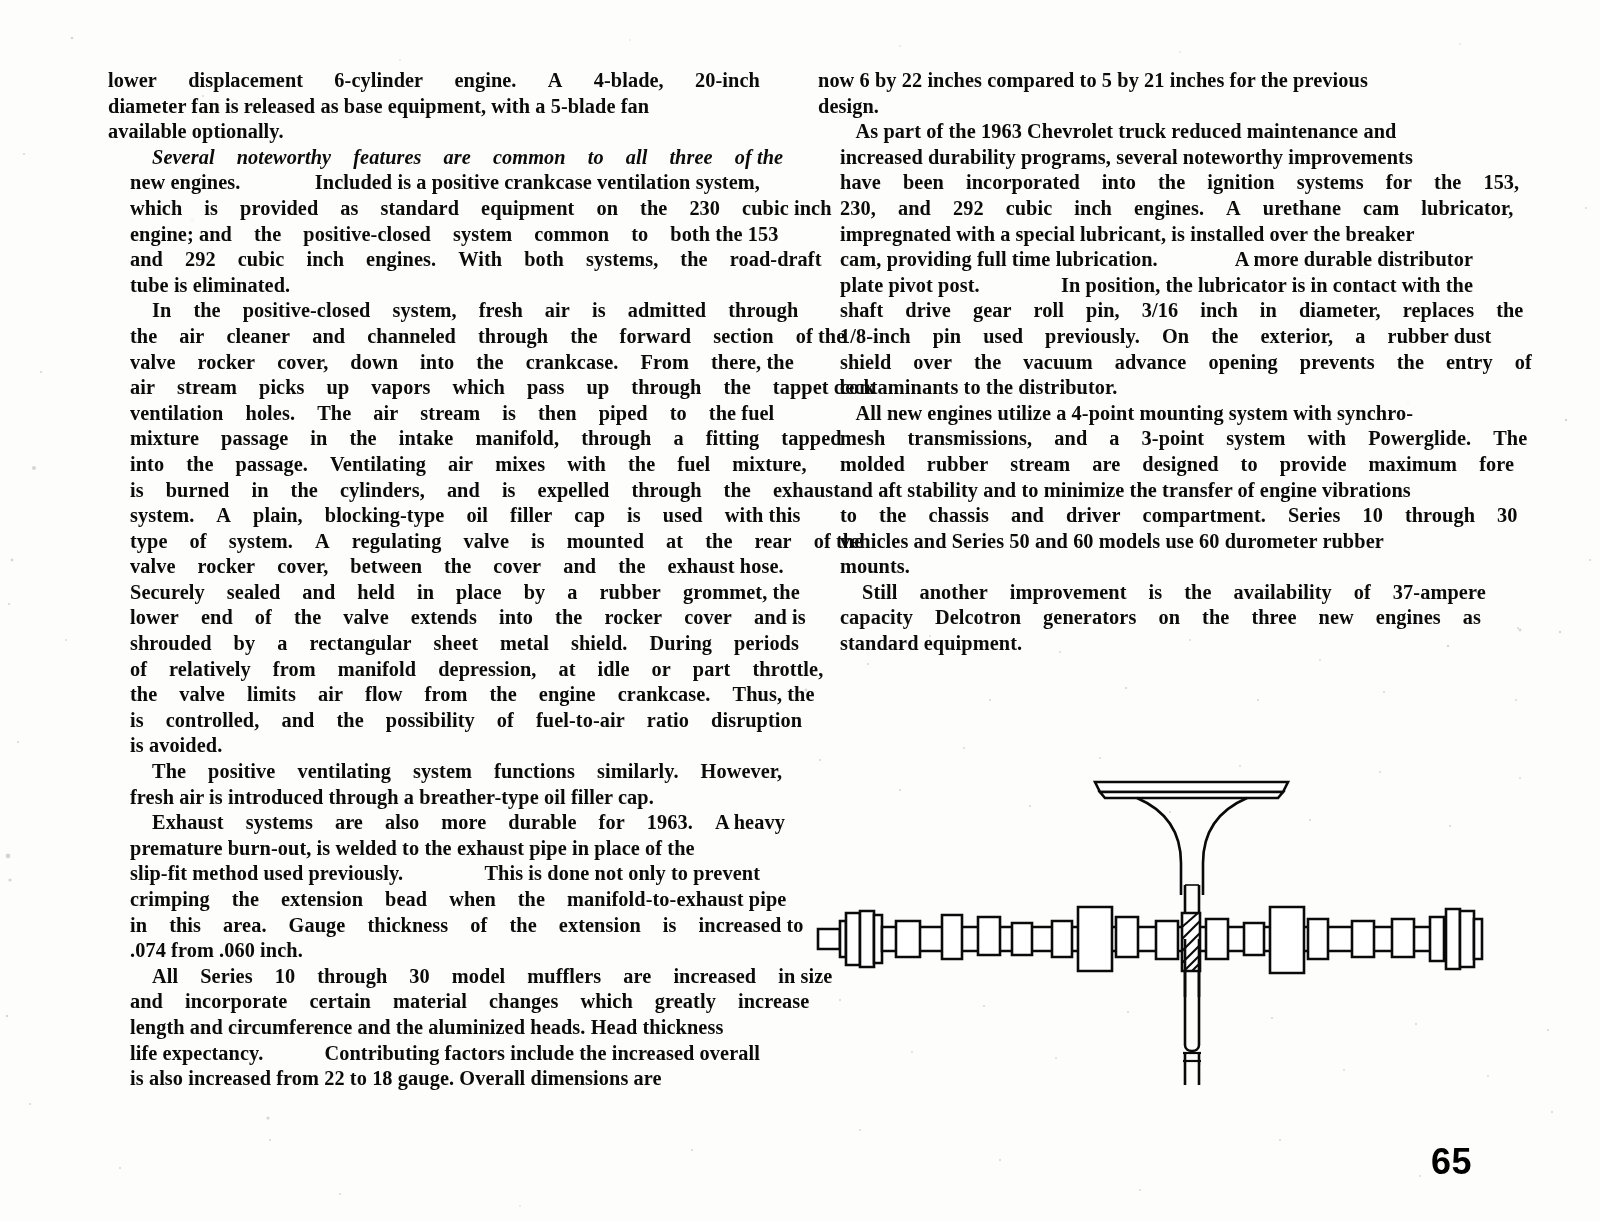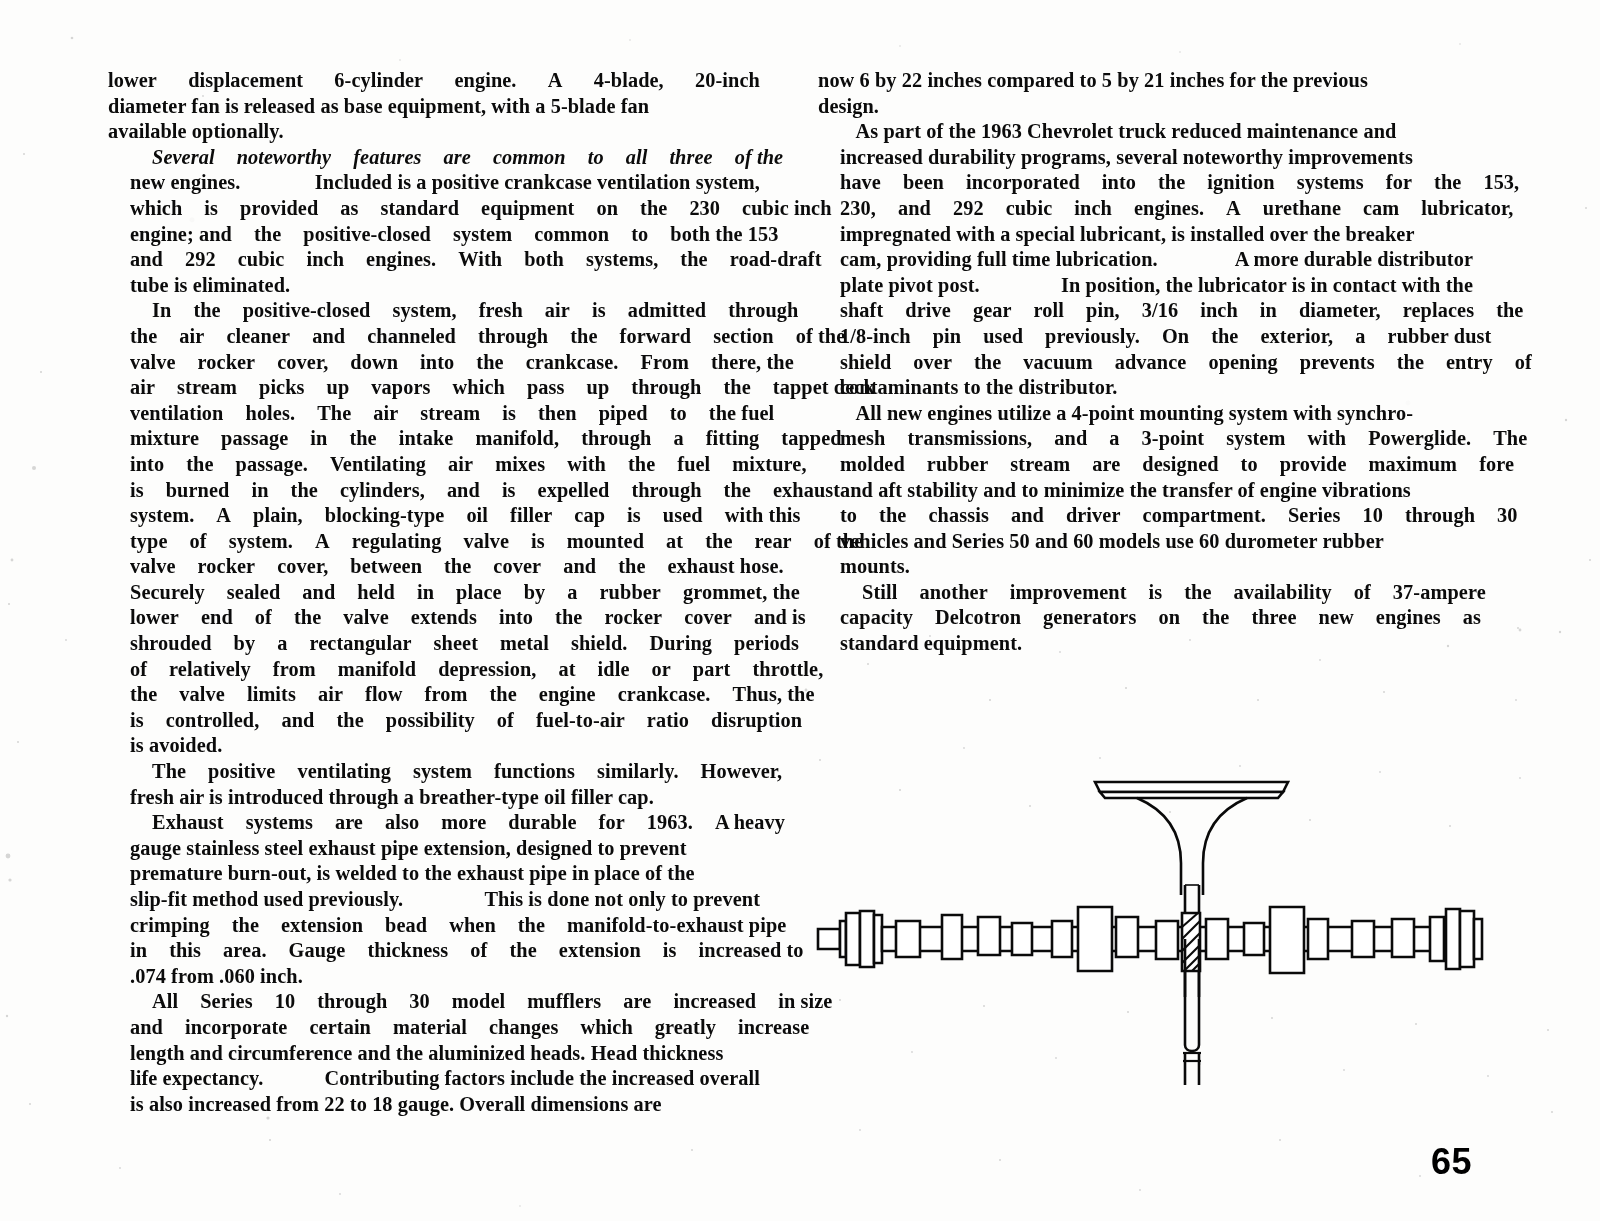--- a/index.html
+++ b/index.html
@@ -467,21 +467,20 @@
             <span>Exhaust</span>
             <span>systems</span>
             <span>are</span>
             <span>also</span>
             <span>more</span>
             <span>durable</span>
             <span>for</span>
             <span>1963.</span>
             <span>A heavy</span>
           </span>
-          <span class="ln">gauge stainless steel exhaust pipe extension, designed to prevent</span>
           <span class="ln">premature burn-out, is welded to the exhaust pipe in place of the</span>
           <span class="ln j">
             <span>slip-fit method used previously.</span>
             <span>This is done not only to prevent</span>
           </span>
           <span class="ln j">
             <span>crimping</span>
             <span>the</span>
             <span>extension</span>
             <span>bead</span>

